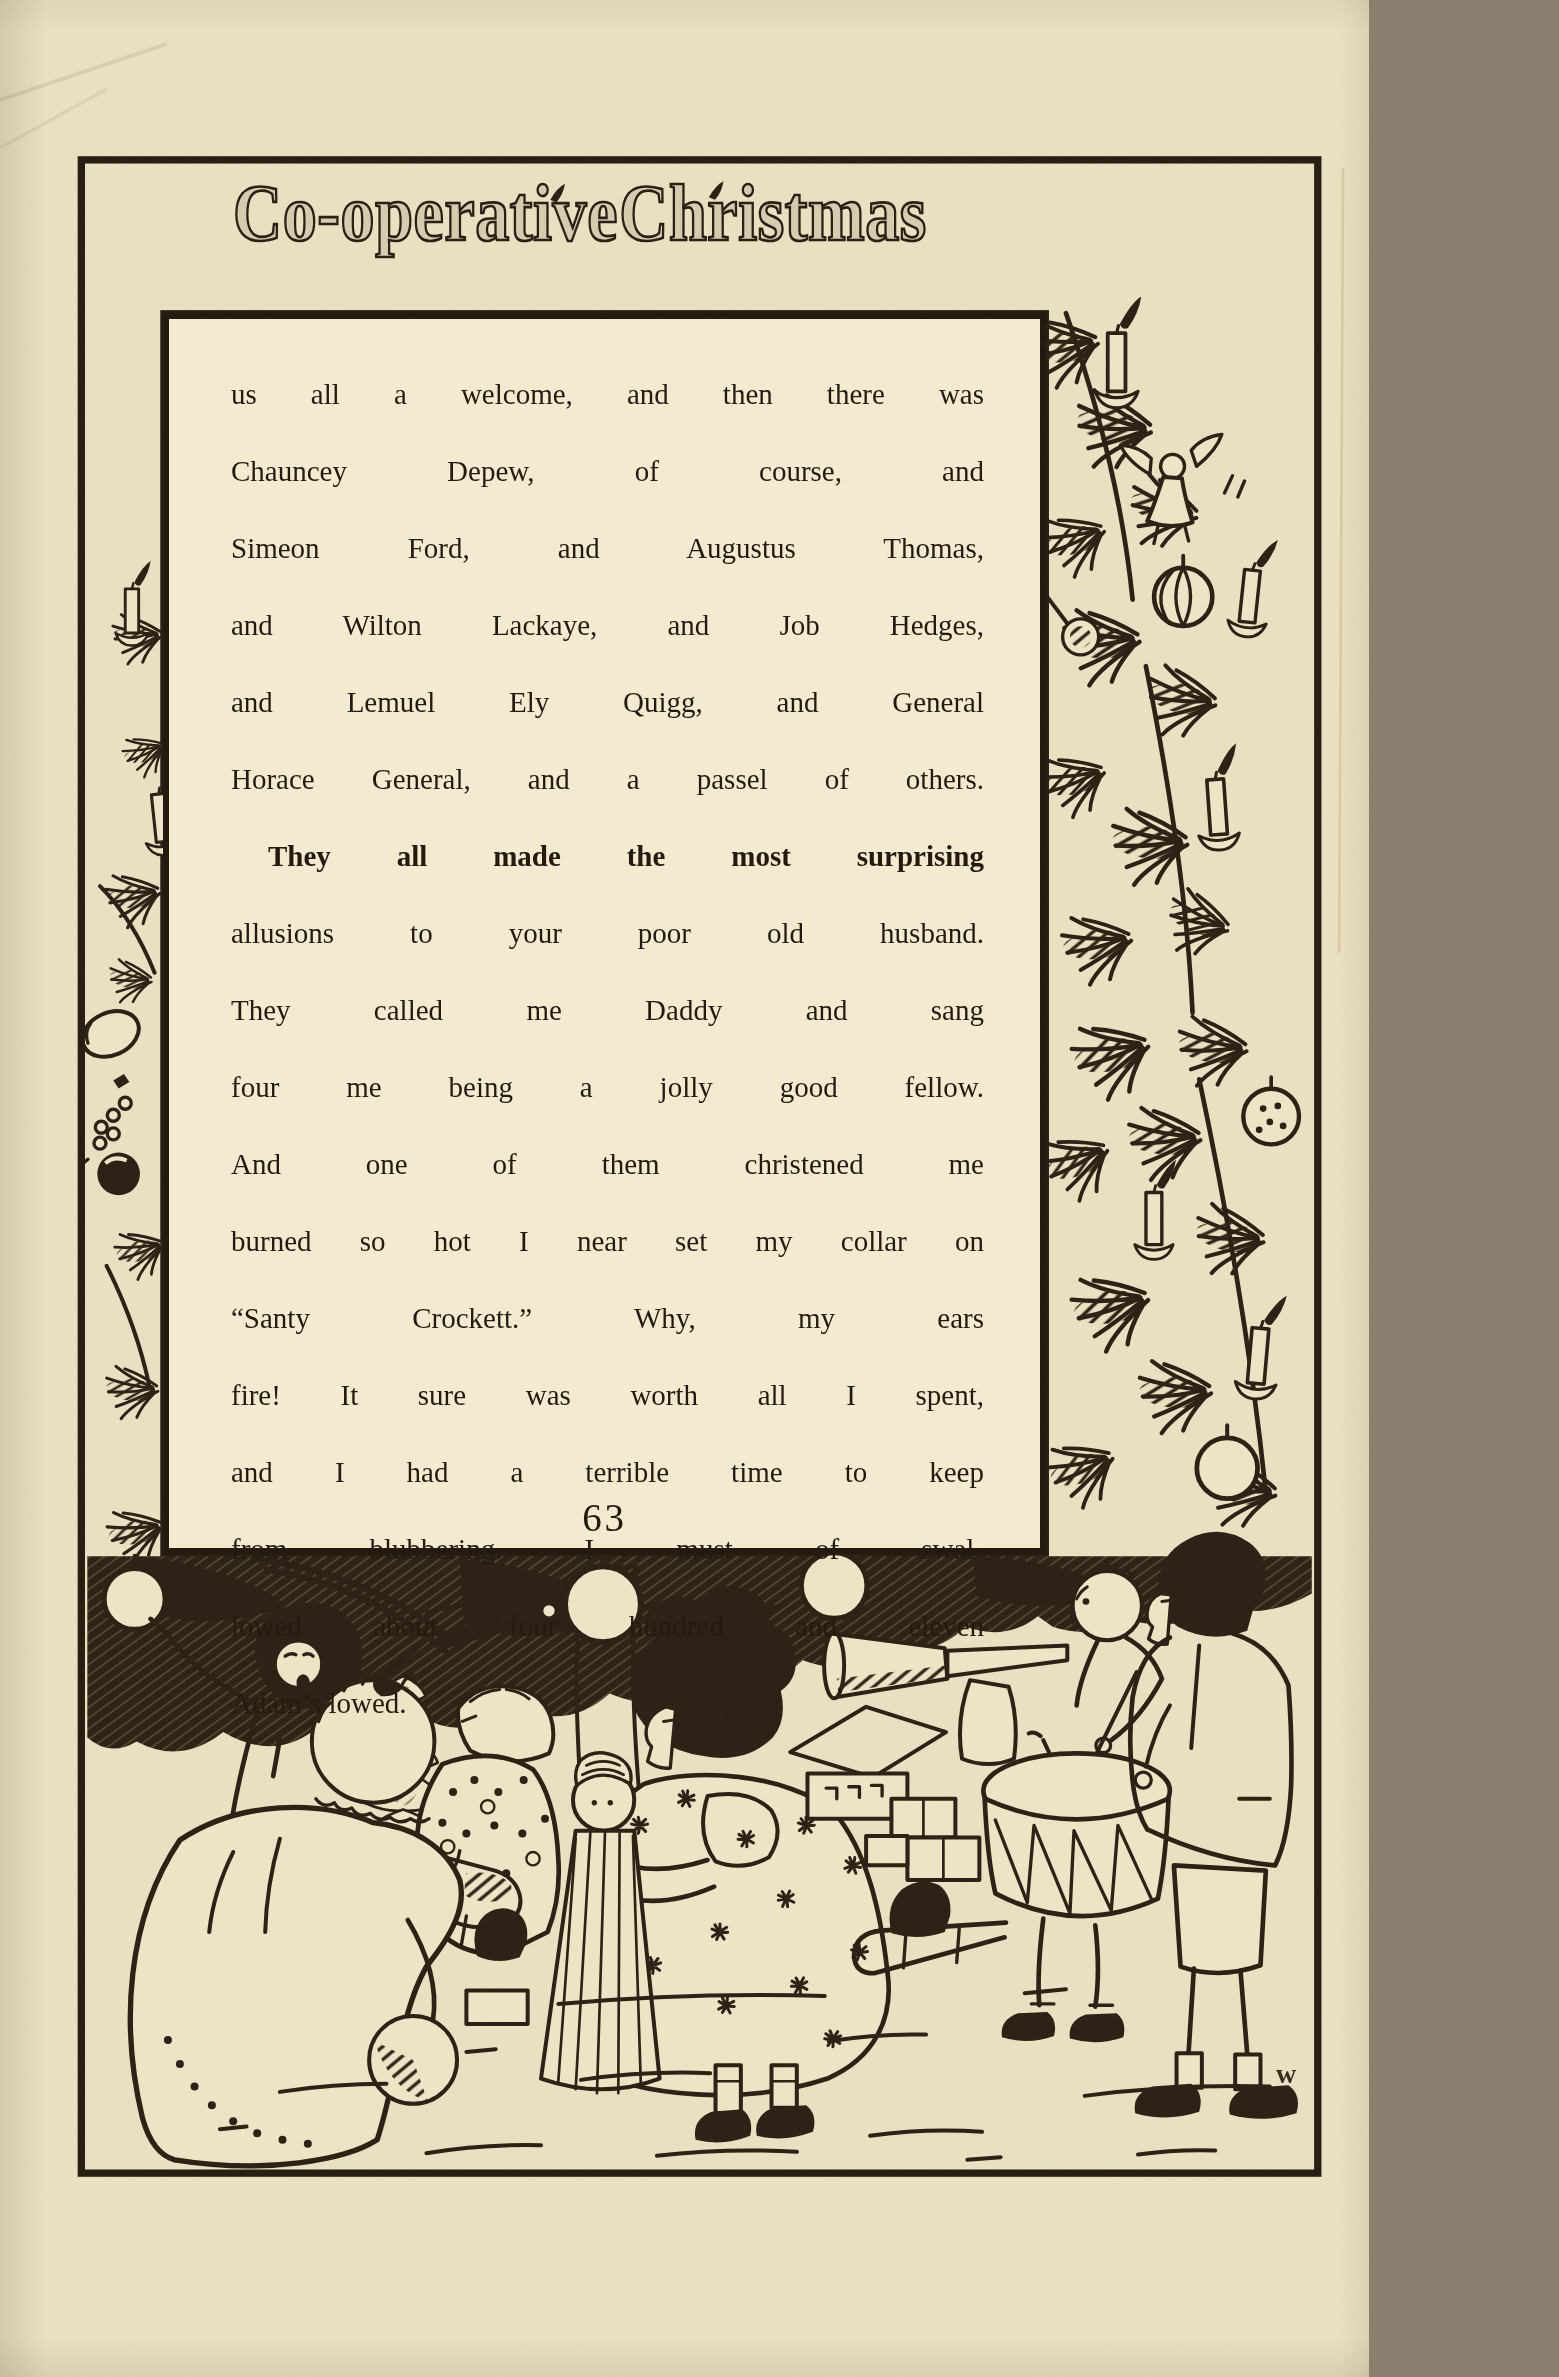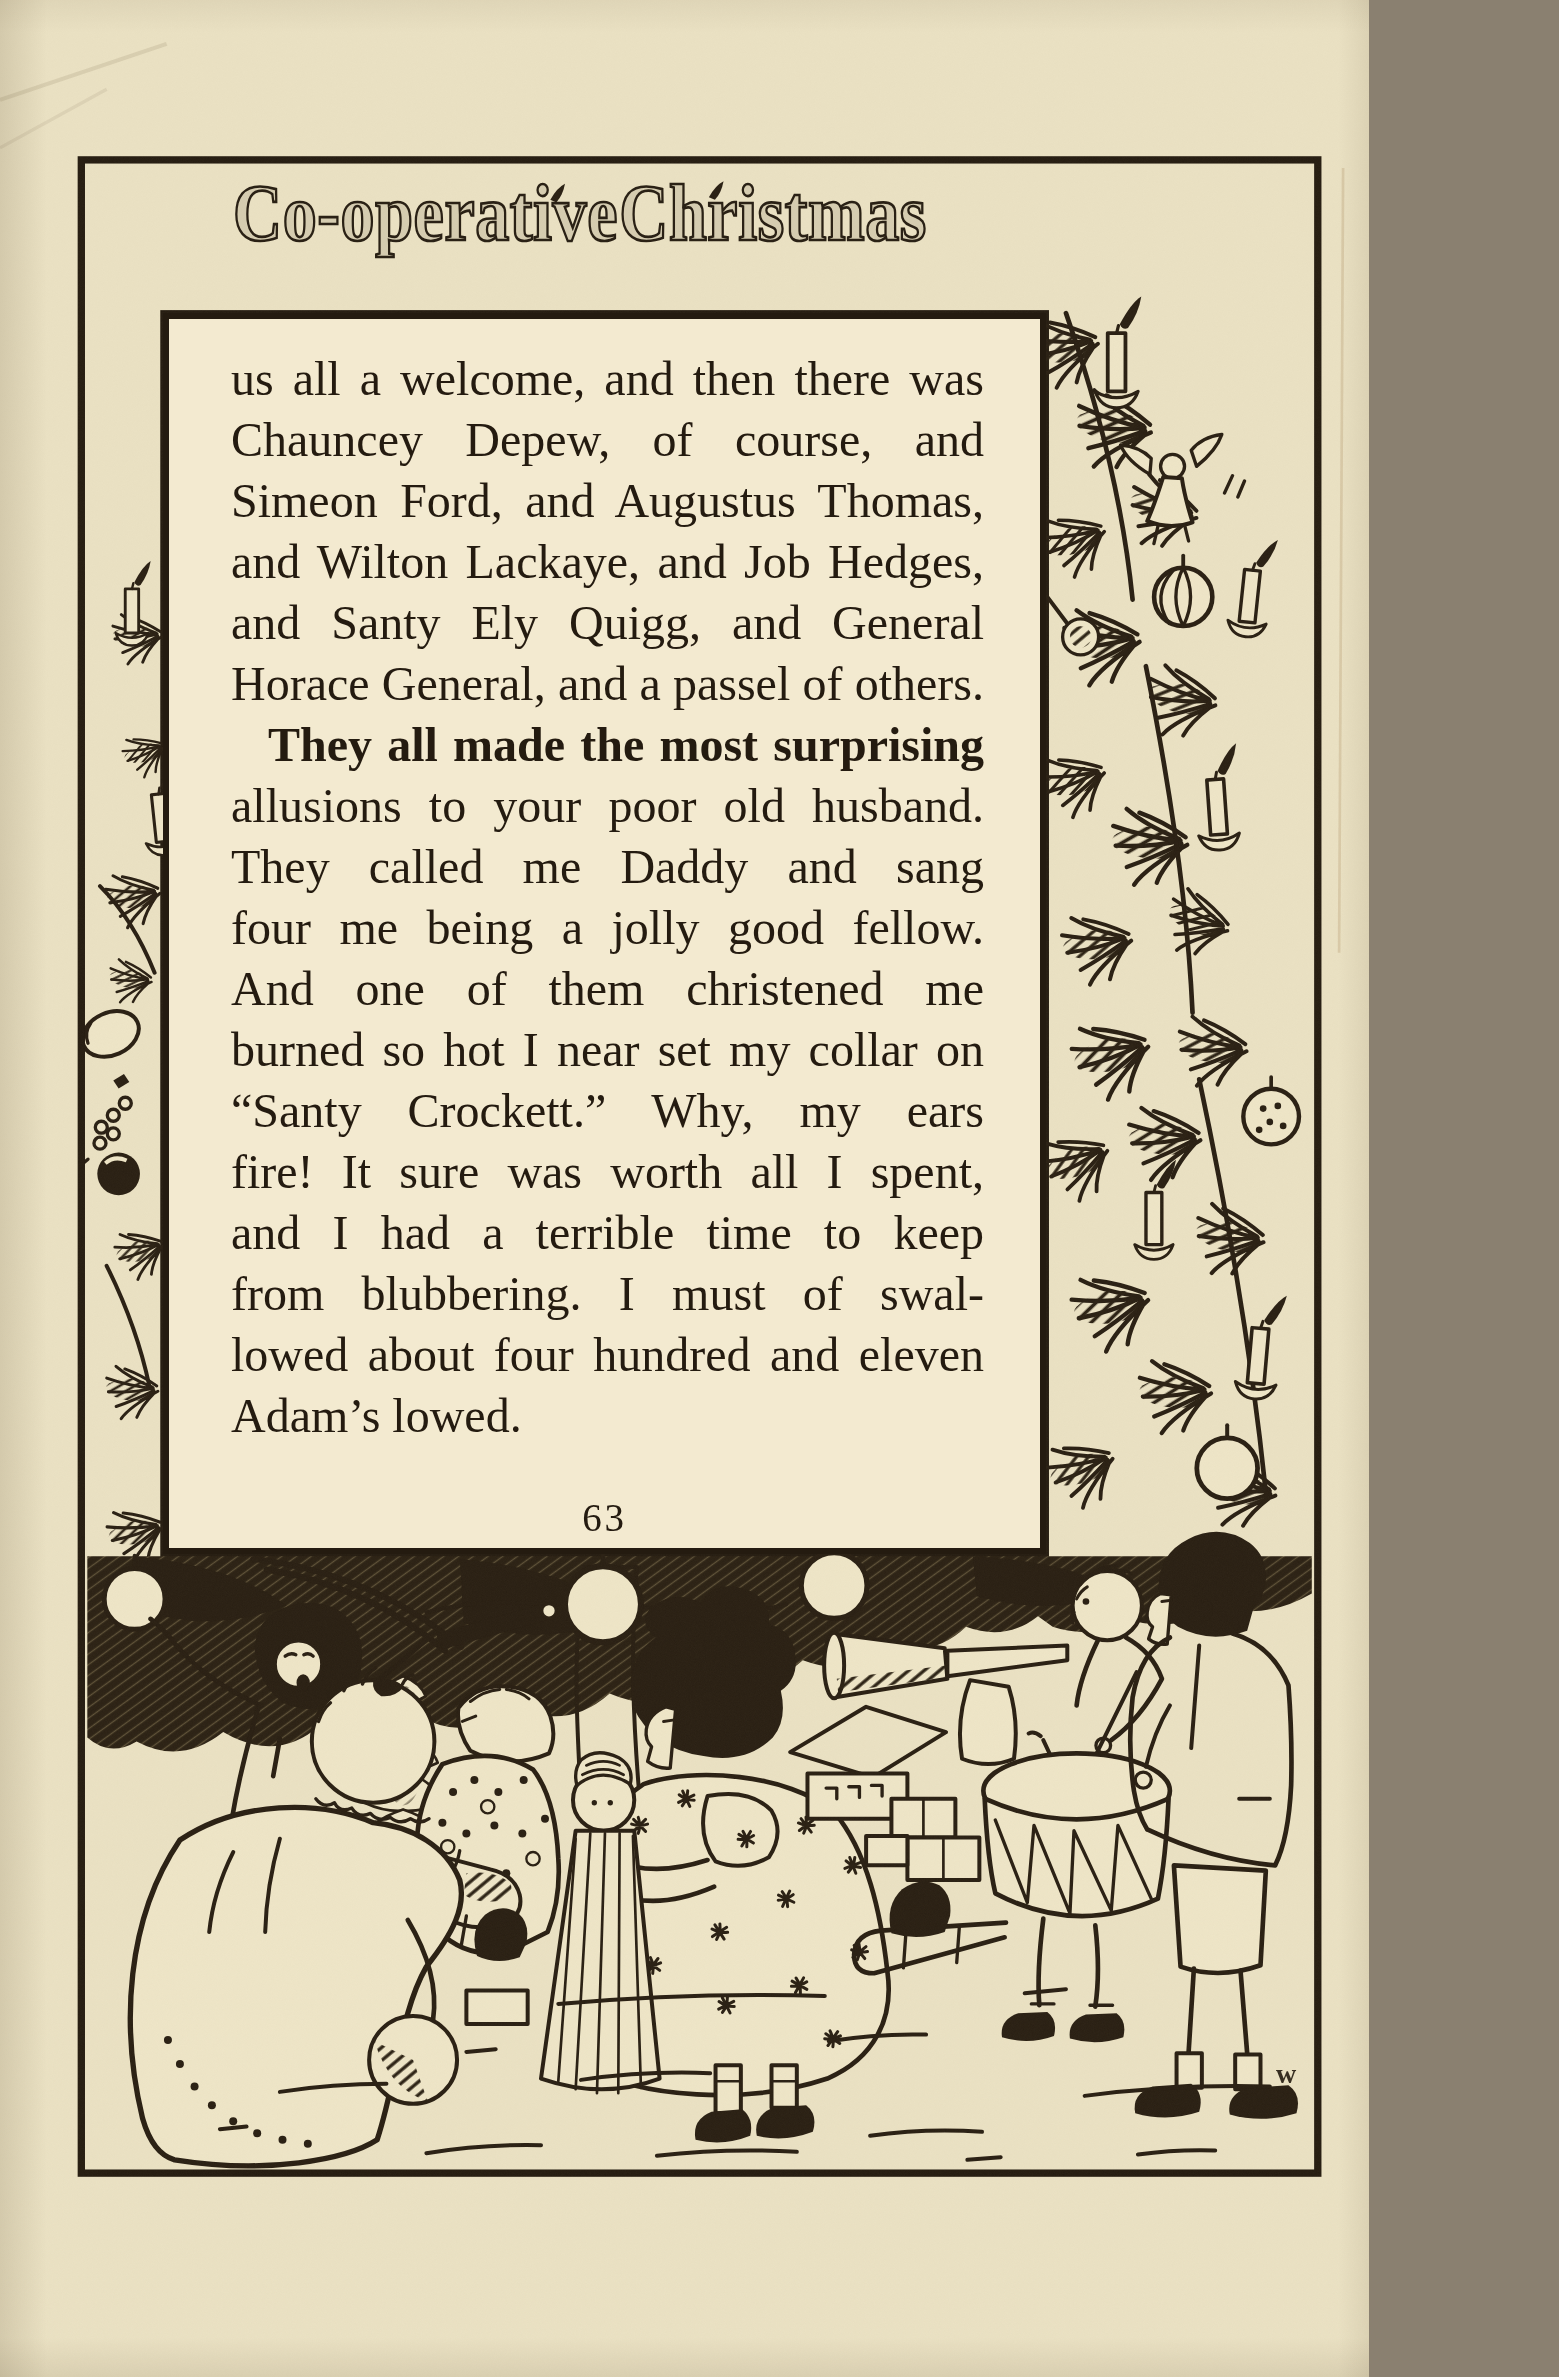--- a/index.html
+++ b/index.html
@@ -30,23 +30,24 @@
     -webkit-text-stroke:2.7px #2a2115;
   }
   .panel{
     position:absolute;left:163px;top:313px;width:883px;height:1241px;
     box-sizing:border-box;
     background:#f3ead0;
     border:6px solid #241b10;
     padding:29px 56px 0 62px;
   }
   .ln{
-    font-size:48px;line-height:61px;
+    font-size:29px;line-height:61px;
     text-align:justify;text-align-last:justify;
     white-space:normal;
+    margin-top:16px;
   }
   .ln.end{text-align-last:left;}
   .ln.ind{text-indent:37px;font-weight:bold;}
   .pagenum{
     position:absolute;left:163px;top:1485px;width:883px;
     text-align:center;font-size:39px;letter-spacing:2.7px;margin-top:10px;
   }
   .sig{
     position:absolute;left:1266px;top:2058px;width:40px;
     font-size:28px;font-weight:700;text-align:center;opacity:.9;
@@ -426,21 +427,21 @@
     <rect width="2340" height="3568" filter="url(#grain)"></rect>
   </svg>
 
   <div class="title">Co-operative Christmas</div>
 
   <div class="panel">
     <div class="ln">us all a welcome, and then there was</div>
     <div class="ln">Chauncey Depew, of course, and</div>
     <div class="ln">Simeon Ford, and Augustus Thomas,</div>
     <div class="ln">and Wilton Lackaye, and Job Hedges,</div>
-    <div class="ln">and Santy Ely Quigg, and General</div>
+    <div class="ln">and Lemuel Ely Quigg, and General</div>
     <div class="ln">Horace General, and a passel of others.</div>
     <div class="ln ind">They all made the most surprising</div>
     <div class="ln">allusions to your poor old husband.</div>
     <div class="ln">They called me Daddy and sang</div>
     <div class="ln">four me being a jolly good fellow.</div>
     <div class="ln">And one of them christened me</div>
     <div class="ln">burned so hot I near set my collar on</div>
     <div class="ln">“Santy Crockett.” Why, my ears</div>
     <div class="ln">fire! It sure was worth all I spent,</div>
     <div class="ln">and I had a terrible time to keep</div>

